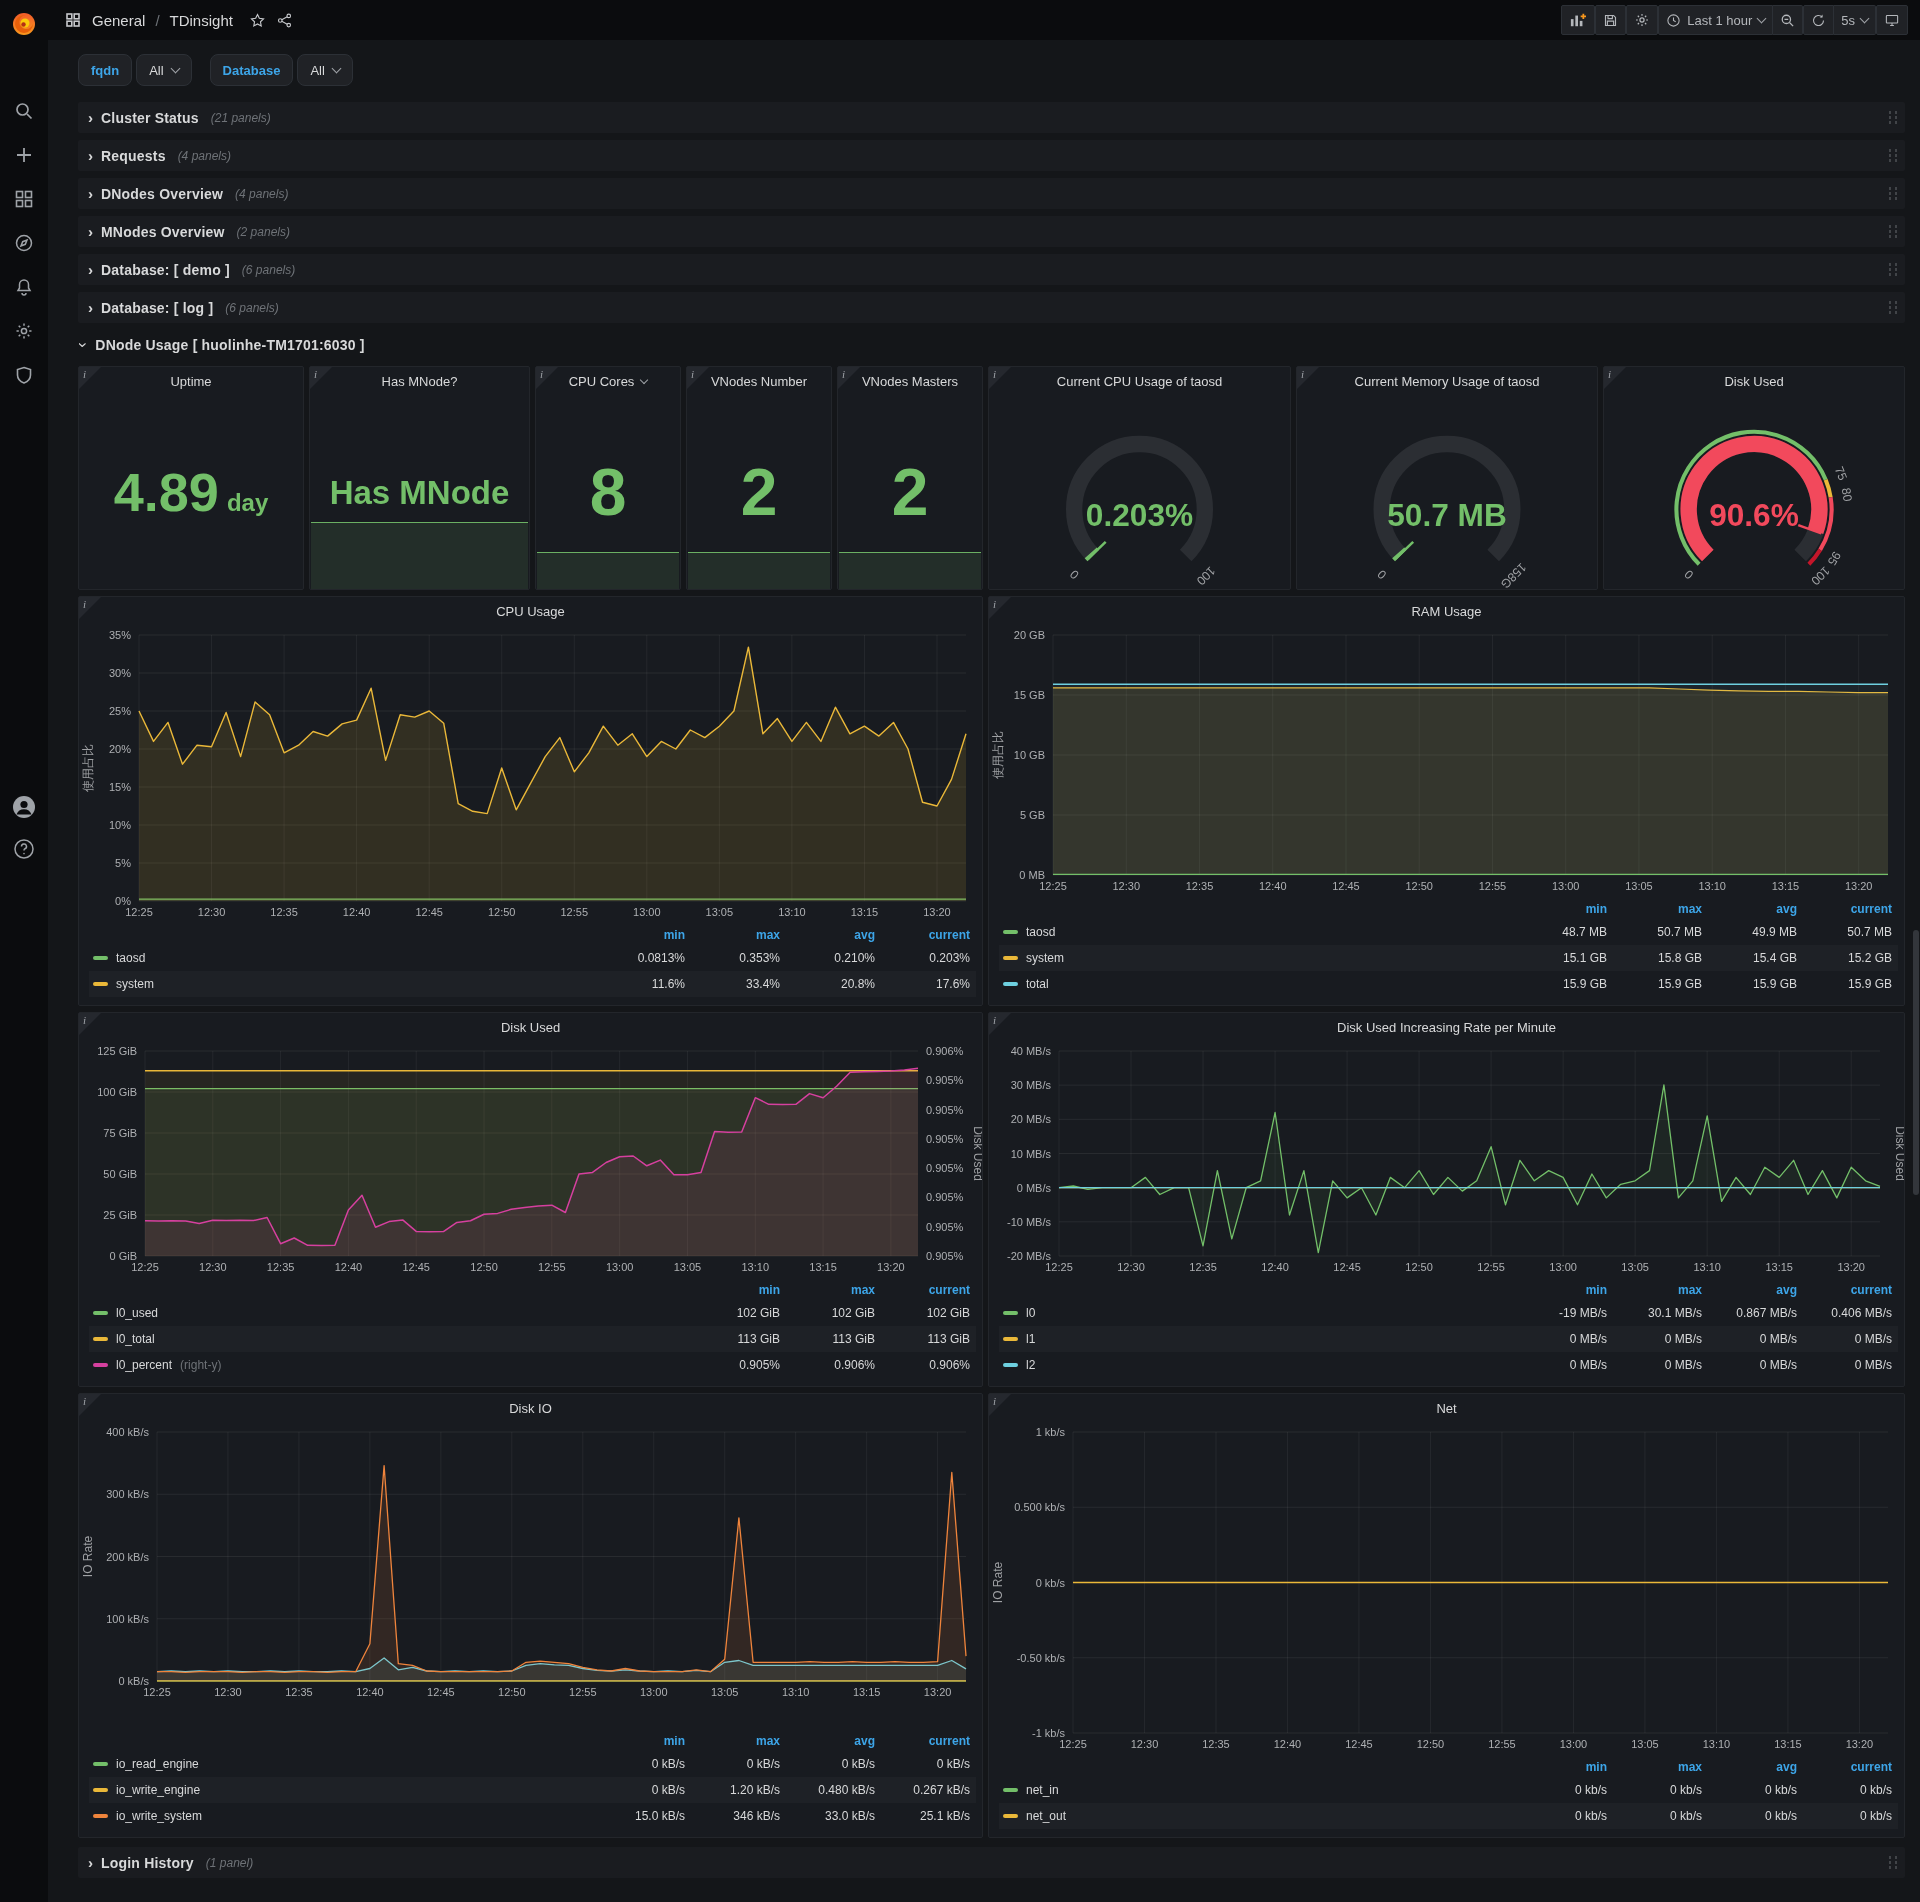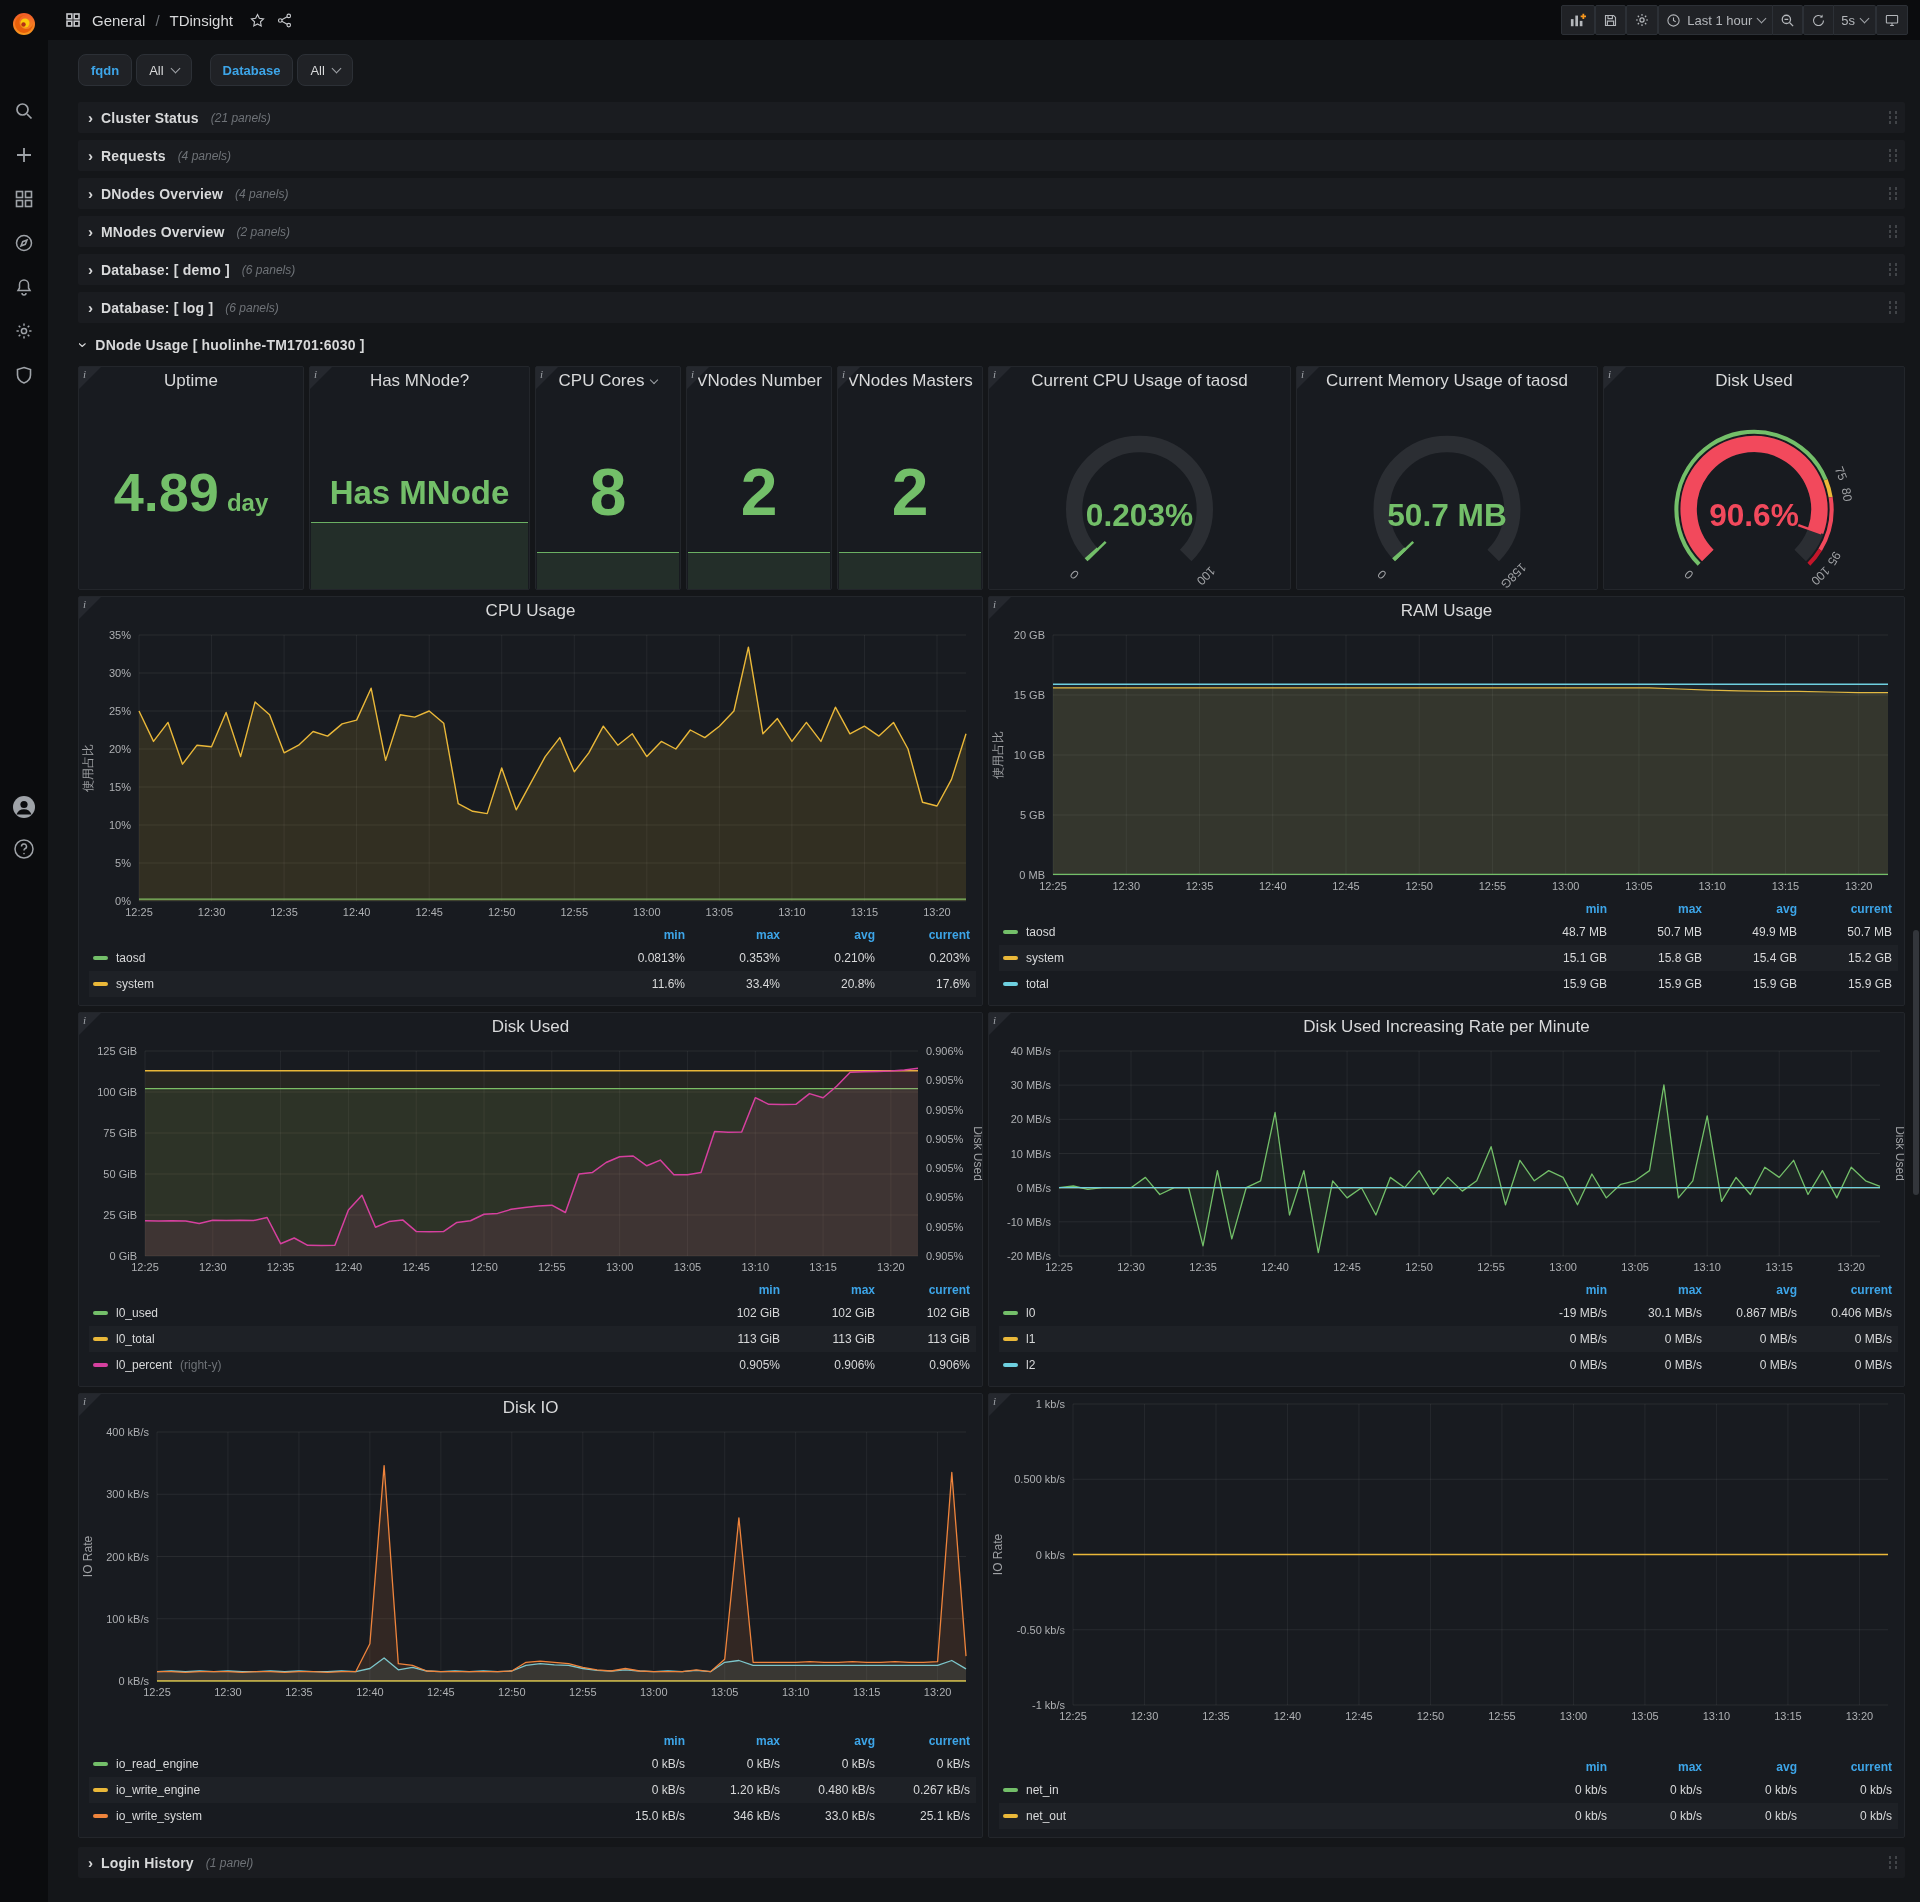--- a/index.html
+++ b/index.html
@@ -38,21 +38,21 @@
   .pair{display:flex;gap:4px;margin-right:8px}
   .row-bar{height:31px;background:#1a1c20;border-radius:2px;margin-bottom:7px;display:flex;align-items:center;padding:0 10px;position:relative}
   .row-bar .chev{color:var(--text);font-size:15px;margin-right:8px;font-weight:700}
   .row-title{font-size:14px;font-weight:700;letter-spacing:.2px}
   .row-count{font-size:12px;font-style:italic;color:var(--muted2);margin-left:12px}
   .grip{position:absolute;right:6px;top:8px;width:12px;height:15px;background-image:radial-gradient(circle,#45484d 1.2px,transparent 1.3px);background-size:6px 5px;opacity:.9}
   .row-open{height:30px;display:flex;align-items:center;margin:2px 0 6px;padding:0 2px}
   
   .prow{display:flex;gap:5px;margin-bottom:6px}
   .panel{background:var(--panel);border:1px solid var(--panel-border);border-radius:2px;position:relative;display:flex;flex-direction:column}
-  .phead{height:28px;display:flex;align-items:center;justify-content:center;font-size:17px;font-weight:500;color:var(--text);position:relative;flex:none}
+  .phead{height:28px;display:flex;align-items:center;justify-content:center;font-size:13px;font-weight:500;color:var(--text);position:relative;flex:none}
   .phead .caret{margin-left:7px;width:6px;height:6px}
   .icorner{position:absolute;top:0;left:0;width:0;height:0;border-top:22px solid #25282e;border-right:22px solid transparent;z-index:2}
   .icorner span{position:absolute;top:-21px;left:4px;font-size:11px;font-style:italic;font-family:"Liberation Serif",serif;color:#a0a4a9}
   
   .stat-body{flex:1;display:flex;align-items:center;justify-content:center;position:relative;overflow:hidden}
   .stat-val{color:var(--green);font-weight:700;line-height:1;white-space:nowrap;display:flex;align-items:baseline;gap:8px;z-index:1}
   .spark{position:absolute;left:1px;right:1px;bottom:0;background:rgba(115,191,105,.12);border-top:1px solid rgba(115,191,105,.9)}
   
   .chart{flex:1;min-height:0}
   .legend{padding:2px 6px 8px 10px;font-size:12px}
@@ -896,20 +896,23 @@
             <span class="lg-val">346 kB/s</span>
             <span class="lg-val">33.0 kB/s</span>
             <span class="lg-val">25.1 kB/s</span>
           </div>
         </div>
     </div>
     <div class="panel" style="flex:1">
       <div class="icorner">
           <span>i</span>
         </div>
+      <div class="phead">
+          <span>Net</span>
+        </div>
       <div class="chart">
           <svg width="915" height="333">
             <line x1="84" y1="311" x2="899" y2="311" stroke="rgba(255,255,255,0.07)"></line>
             <text x="76" y="315" fill="#aeb0b3" font-size="11" text-anchor="end">-1 kb/s</text>
             <line x1="84" y1="235.75" x2="899" y2="235.75" stroke="rgba(255,255,255,0.07)"></line>
             <text x="76" y="239.75" fill="#aeb0b3" font-size="11" text-anchor="end">-0.50 kb/s</text>
             <line x1="84" y1="160.5" x2="899" y2="160.5" stroke="rgba(255,255,255,0.07)"></line>
             <text x="76" y="164.5" fill="#aeb0b3" font-size="11" text-anchor="end">0 kb/s</text>
             <line x1="84" y1="85.25" x2="899" y2="85.25" stroke="rgba(255,255,255,0.07)"></line>
             <text x="76" y="89.25" fill="#aeb0b3" font-size="11" text-anchor="end">0.500 kb/s</text>

